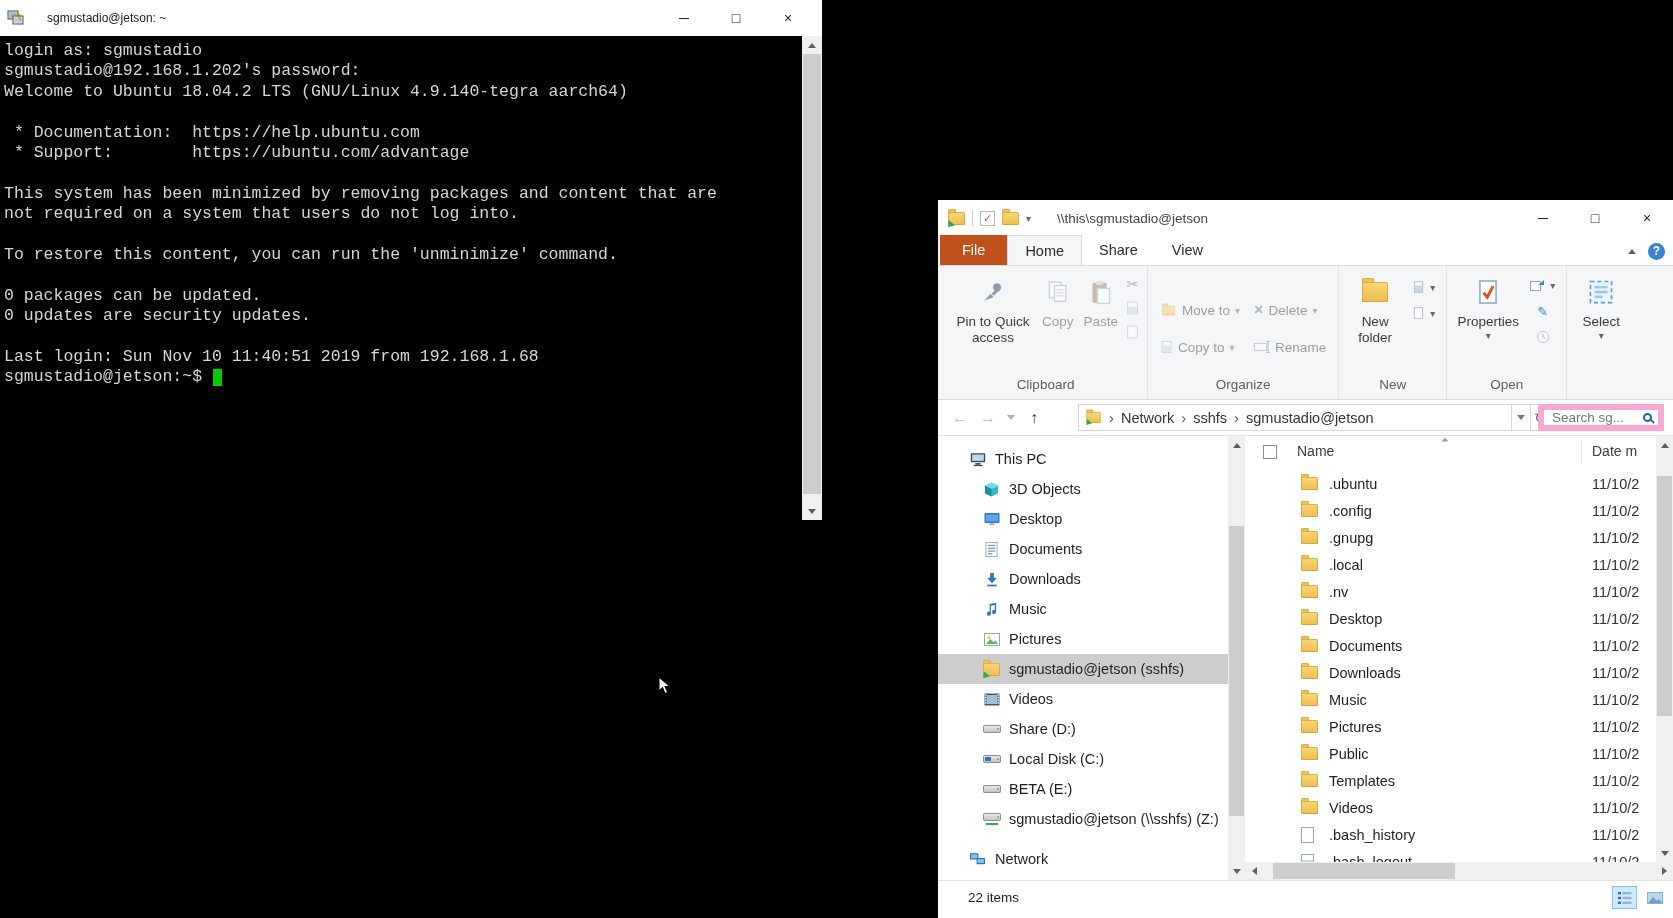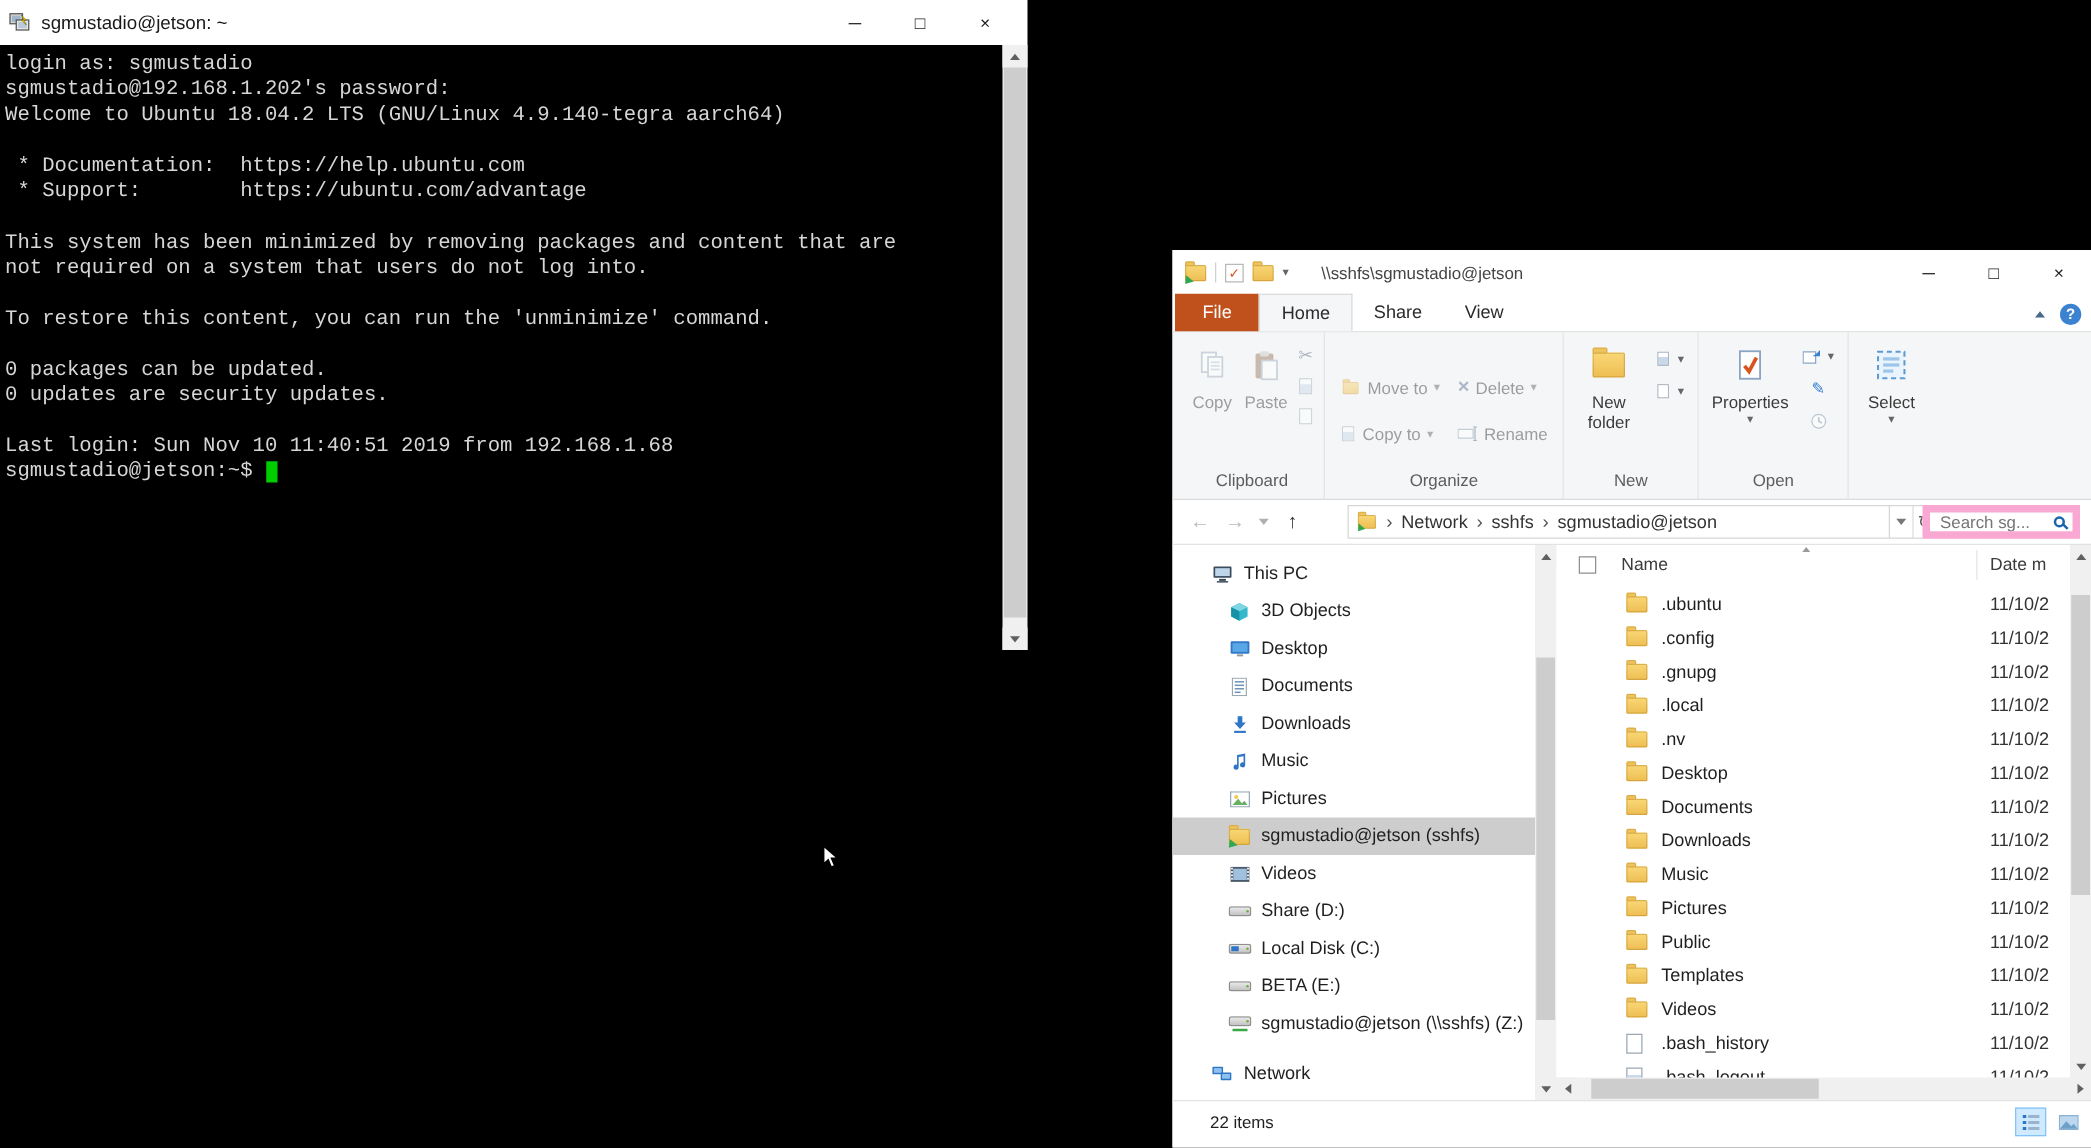--- a/index.html
+++ b/index.html
@@ -3,21 +3,21 @@
 <meta charset="utf-8">
 <style>
   html,body{margin:0;padding:0;width:1673px;height:918px;background:#000;overflow:hidden;
     font-family:"Liberation Sans","DejaVu Sans",sans-serif;-webkit-font-smoothing:antialiased;}
   *{box-sizing:border-box;}
   .abs{position:absolute;}
 
   
   #putty{position:absolute;left:0;top:0;width:822px;height:520px;}
   .p-titlebar{position:absolute;left:0;top:0;right:0;height:36px;background:#fff;display:flex;align-items:center;}
-  .p-title{font-size:15px;color:#1a1a1a;margin-left:8px;}
+  .p-title{font-size:12px;color:#1a1a1a;margin-left:22px;}
   .p-ctls{position:absolute;right:8px;top:0;height:36px;display:flex;}
   .win-ctl{width:52px;height:100%;display:flex;align-items:center;justify-content:center;color:#222;font-size:14px;}
   .p-term{position:absolute;left:0;top:36px;width:738px;bottom:0;background:#000;color:#d6d6d6;
     font-family:"Liberation Mono","DejaVu Sans Mono",monospace;font-size:16.5px;line-height:20.4px;
     padding:5px 0 0 4px;}
   .tline{height:20.4px;white-space:pre;}
   .prow{height:20.4px;white-space:pre;display:flex;align-items:center;}
   .cursor-block{display:inline-block;width:9px;height:17px;background:#00cc00;margin-left:1px;}
   .p-scroll{position:absolute;right:0;top:36px;width:20px;bottom:0;background:#f0f0f0;}
   .sc-arrow{position:absolute;left:0;width:100%;height:18px;display:flex;align-items:center;justify-content:center;background:#f0f0f0;}
@@ -184,21 +184,21 @@
 <div id="explorer">
 
   <div class="e-titlebar">
     <div class="qat">
       <span class="fico green"></span>
       <span class="qat-sep"></span>
       <span class="qat-check">✓</span>
       <span class="fico"></span>
       <span class="dd">▾</span>
     </div>
-    <span class="e-title">\\sshfs\sgmustadio@jetson</span>
+    <span class="e-title">\\this\sgmustadio@jetson</span>
     <div class="e-ctls">
       <div class="win-ctl">─</div>
       <div class="win-ctl">□</div>
       <div class="win-ctl">×</div>
     </div>
   </div>
 
   <div class="e-tabs">
     <div class="tab tab-file">File</div>
     <div class="tab tab-active">Home</div>
@@ -207,20 +207,32 @@
     <div class="tabs-right">
       <span class="tri up" style="border-bottom-color:#4a6a8a"></span>
       <span class="help-dot">?</span>
     </div>
   </div>
 
   <div class="e-ribbon">
 
     <div class="rgrp">
       <div class="rgrp-content">
+        <div class="rbig" style="width:88px">
+          <div class="rbig-ico">
+            <svg width="22" height="22" viewBox="0 0 16 16">
+                <g fill="#8e9dab">
+                  <circle cx="11" cy="4.6" r="3"></circle>
+                  <rect x="8.2" y="6.2" width="2.4" height="4.4" transform="rotate(45 9.4 8.4)"></rect>
+                  <polygon points="6.2,9.2 8.6,11.6 1.6,14.4"></polygon>
+                </g>
+              </svg>
+          </div>
+          <span>Pin to Quick access</span>
+        </div>
         <div class="rbig dis">
           <div class="rbig-ico">
             <svg width="20" height="24" viewBox="0 0 14 16">
                 <rect x="1" y="1" width="8" height="11" fill="#fff" stroke="#9fb0c0"></rect>
                 <rect x="4.5" y="3.5" width="8" height="11" fill="#fff" stroke="#9fb0c0"></rect>
                 <g stroke="#b9c8d6">
                   <line x1="6" y1="6.5" x2="11" y2="6.5"></line>
                   <line x1="6" y1="8.5" x2="11" y2="8.5"></line>
                   <line x1="6" y1="10.5" x2="11" y2="10.5"></line>
                 </g>

